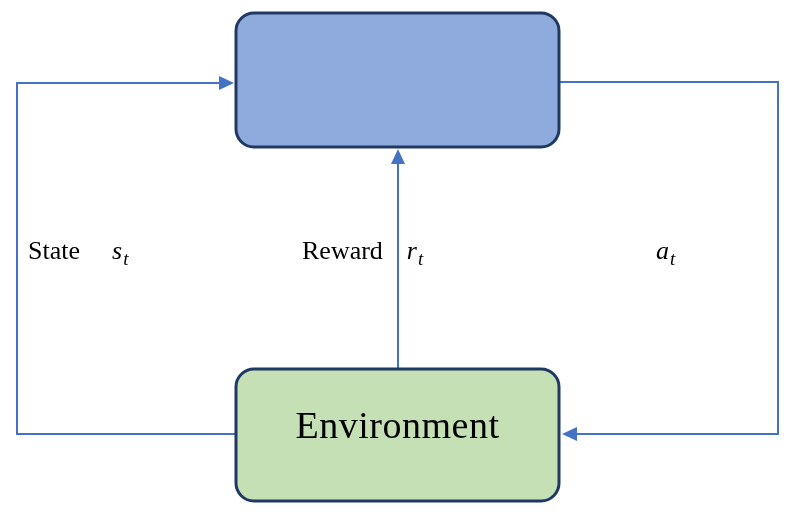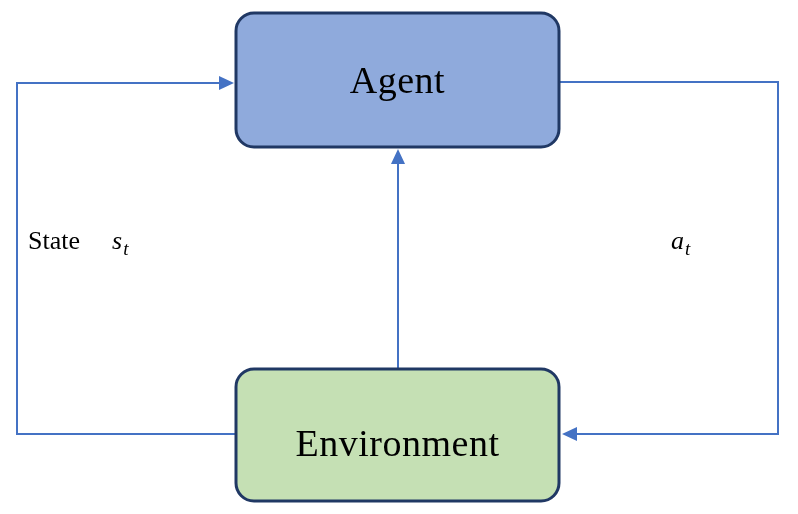--- a/index.html
+++ b/index.html
@@ -30,37 +30,37 @@
     justify-content: center;
     font-size: 38px;
     letter-spacing: 0.5px;
     pointer-events: none;
   }
   .edge-label {
     position: absolute;
     top: 226px;
     height: 40px;
     display: flex;
-    align-items: flex-start;
+    align-items: flex-end;
     font-size: 26px;
     white-space: nowrap;
     pointer-events: none;
   }
   .edge-label .math {
     font-style: italic;
   }
   .edge-label .sub {
     font-style: italic;
     font-size: 19px;
     position: relative;
     top: 6px;
     margin-left: 1px;
   }
   .gap16 { margin-left: 32px; }
-  .gap21 { margin-left: 27px; }
+  .gap21 { margin-left: 12px; }
   .gap24 { margin-left: 24px; }
 </style>
 </head>
 <body>
 
 <div class="canvas">
 
   <svg class="diagram-layer" viewBox="0 0 798 514" xmlns="http://www.w3.org/2000/svg">
 
     <polyline points="236,434 17,434 17,83 219,83" fill="none" stroke-width="2" stroke="#4472C4"></polyline>
@@ -69,34 +69,37 @@
     <polyline points="559,82 778,82 778,434 577,434" fill="none" stroke-width="2" stroke="#4472C4"></polyline>
     <polygon points="562,434 577,427 577,441" fill="#4472C4"></polygon>
 
     <line x1="398" y1="368" x2="398" y2="162" stroke-width="2" stroke="#4472C4"></line>
     <polygon points="398,149 391,164 405,164" fill="#4472C4"></polygon>
 
     <rect x="236" y="13" width="323" height="134" rx="18" stroke-width="3" fill="#8FAADC" stroke="#203864"></rect>
     <rect x="236" y="369" width="323" height="132" rx="18" stroke-width="3" fill="#C5E0B4" stroke="#203864"></rect>
   </svg>
 
-  <div class="node-label" style="left:236px; top:13px; width:323px; height:134px;">
-    <span>Agent</span>
-  </div>
-  <div class="node-label" style="left:236px; top:387px; width:323px; height:112px;">
+  <div class="node-label" style="left:236px; top:369px; width:323px; height:112px;">
     <span>Environment</span>
   </div>
 
   <div class="edge-label" style="left:28px;">
     <span>State</span>
     <span class="math gap16">
       <span>s</span><span class="sub">t</span>
     </span>
   </div>
 
+  <div class="edge-label" style="left:302px;">
+    <span>Reward</span>
+    <span class="math gap24">
+      <span>r</span><span class="sub">t</span>
+    </span>
+  </div>
 
   <div class="edge-label" style="left:644px;">
     <span class="math gap21">
       <span>a</span><span class="sub">t</span>
     </span>
   </div>
 
 </div>
 
 </body></html>

